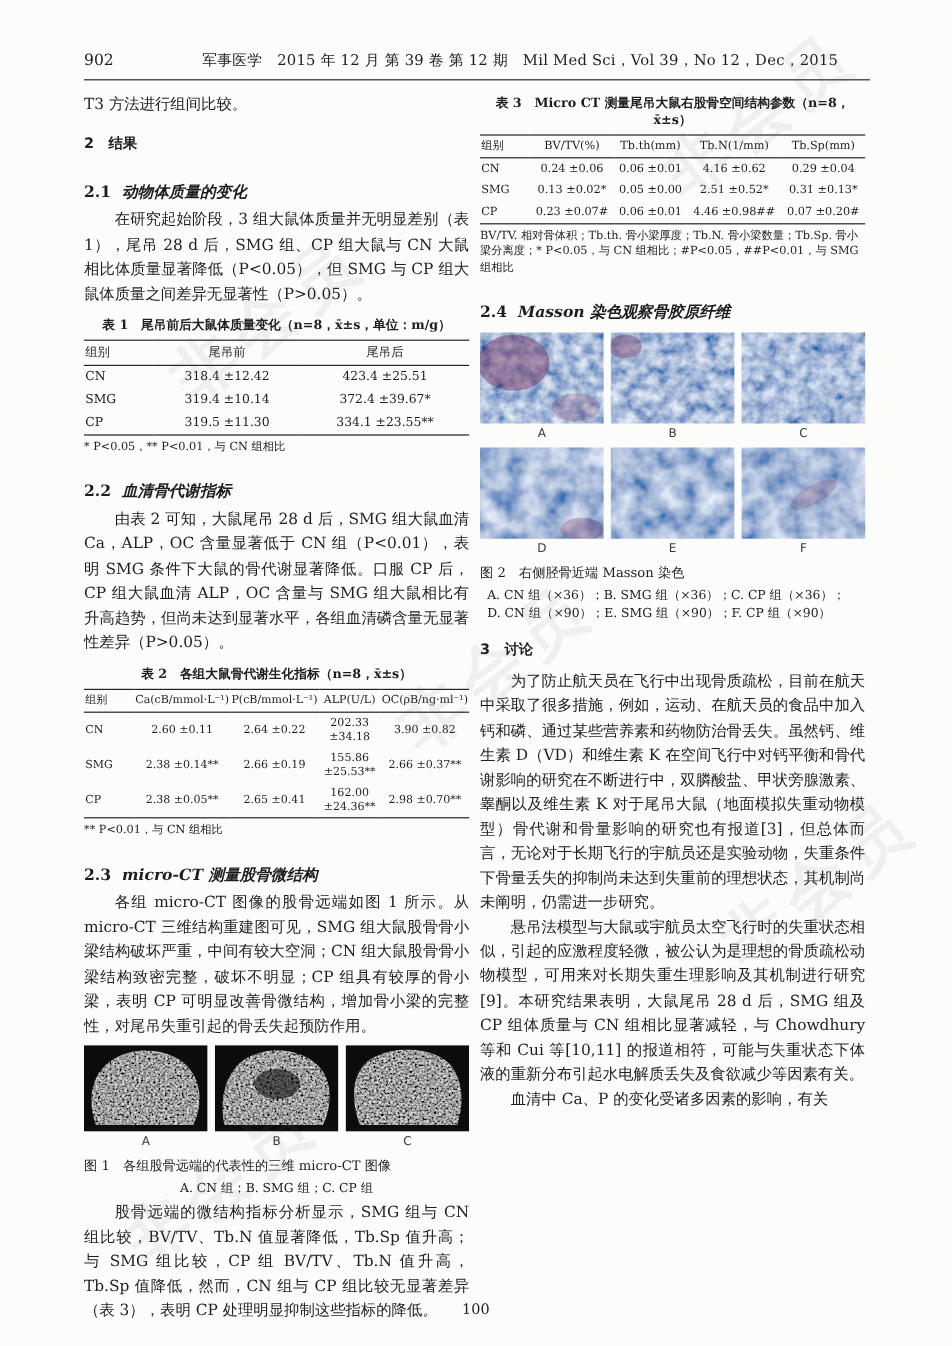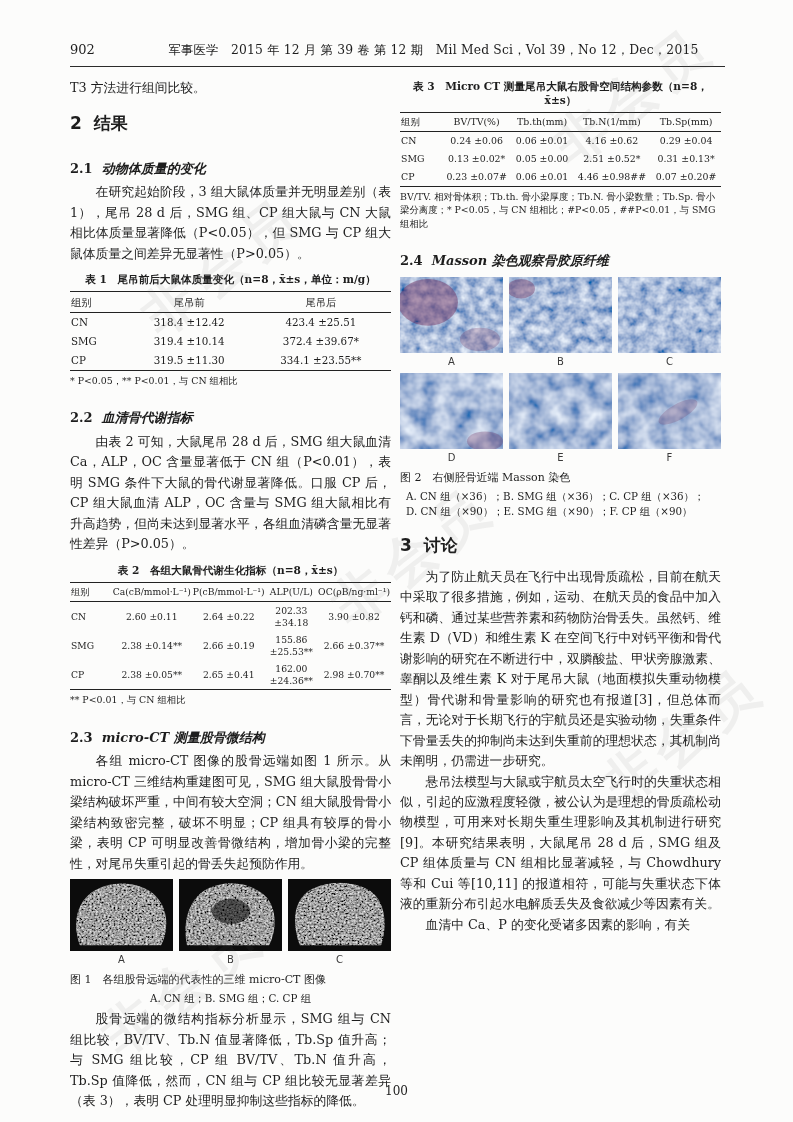--- a/index.html
+++ b/index.html
@@ -8,21 +8,21 @@
        font-family:"DejaVu Serif","Liberation Serif",serif}
   .sheet{position:absolute;inset:0;padding:42px 68px 0 70px}
   
   .hdr{display:flex;align-items:baseline;border-bottom:1.6px solid #2b2b2b;padding-bottom:7px}
   .hdr .pno{font-size:13px;width:72px}
   .hdr .jline{flex:1;text-align:center;font-size:12.3px;letter-spacing:.2px;white-space:nowrap}
   
   .cols{display:flex;gap:9px;margin-top:11px}
   .col{width:321px;font-size:12.8px;line-height:1.6;text-align:justify}
   p.body{text-indent:2em}
-  .h2{font-size:17px;font-weight:bold;margin:12px 0 8px;
+  .h2{font-size:12px;font-weight:bold;margin:12px 0 8px;
       font-family:"DejaVu Sans","Liberation Sans",sans-serif}
   .h2 .no{margin-right:12px}
   .h3{font-size:13px;font-weight:bold;margin:21px 0 3px}
   .h3 .no{margin-right:9px}
   .h3 .t{font-weight:600;font-style:italic}
   
   .tblwrap{margin:9px 0 7px}
   .tcap{font-size:10.6px;font-weight:bold;text-align:center;margin-bottom:4px;line-height:1.3}
   table{width:100%;border-collapse:collapse;border-top:1.4px solid #222;
         border-bottom:1.4px solid #222;font-size:9.8px;line-height:1.25}

